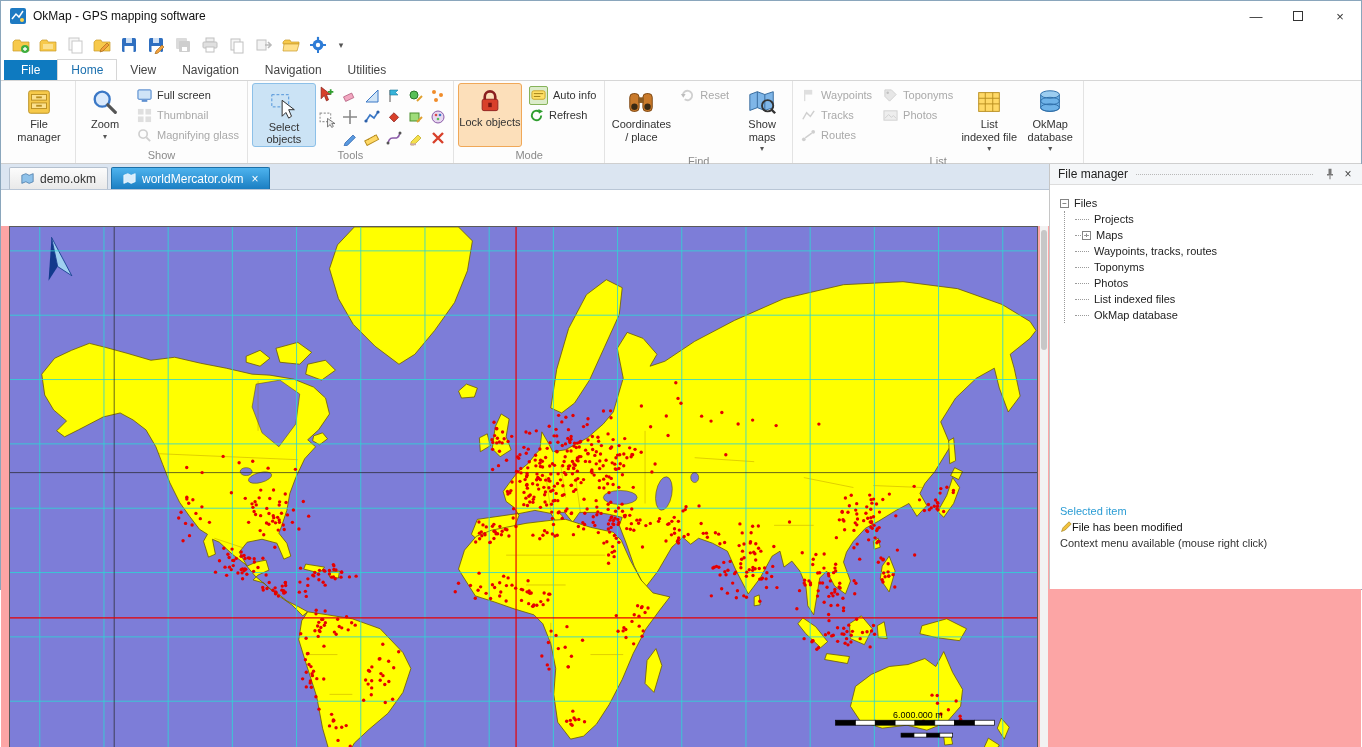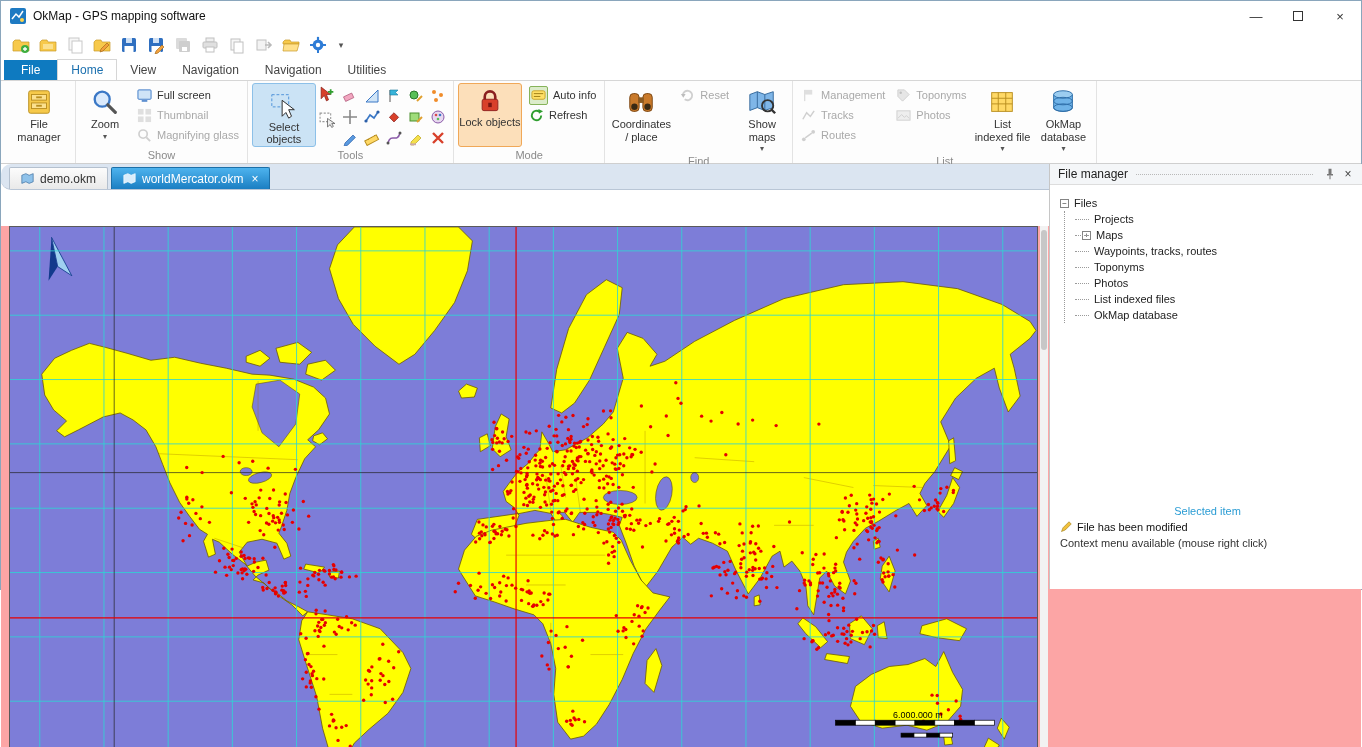--- a/index.html
+++ b/index.html
@@ -41,21 +41,21 @@
   .srow{display:flex;align-items:center;gap:5px;height:20px;padding:0 4px;font-size:11px;white-space:nowrap;border-radius:2px;}
   .srow.dis{color:#a9a9a9;}
   .srow.dis svg{opacity:.45;filter:grayscale(1);}
   .icw{display:inline-flex;align-items:center;justify-content:center;}
   .ic-hl{background:#dcecca;border:1px solid #86b35a;border-radius:2px;padding:1px;}
   .tgrid{display:grid;grid-template-columns:repeat(5,22px);grid-auto-rows:21px;align-items:center;justify-items:center;padding-top:2px;}
   .tcol{display:flex;flex-direction:column;gap:8px;padding-top:3px;align-items:center;}
   .scol{display:flex;flex-direction:column;padding-top:2px;}
 
   
-  .docstrip{height:26px;background:#dbe5f1;display:flex;align-items:flex-end;gap:3px;padding-left:8px;position:relative;border-bottom:1px solid #b9c6d6;border-radius:10px;}
+  .docstrip{height:26px;background:#dbe5f1;display:flex;align-items:flex-end;gap:3px;padding-left:8px;position:relative;border-bottom:1px solid #b9c6d6;}
   .dtab{height:22px;display:flex;align-items:center;gap:6px;padding:0 11px;font-size:12px;border:1px solid #b4c0ce;border-bottom:none;border-radius:2px 2px 0 0;background:linear-gradient(#fcfcfc,#e9e9e9);color:#333;}
   .dtab.active{background:linear-gradient(#4db3ee,#1b7ec2);border-color:#1b6fa8;color:#fff;}
   .dtab .dclose{font-size:12px;line-height:1;color:#fff;padding-left:2px;}
   .strip-chev{position:absolute;right:8px;bottom:5px;font-size:9px;color:#444;}
 
   
   .maprow{position:relative;height:534px;background:#fca5a5;margin-top:36px;}
   #map-svg{position:absolute;left:8px;top:0;width:1029px;height:534px;border:1px solid #5a5a5a;display:block;}
   svg text{font-family:"Liberation Sans","DejaVu Sans",sans-serif;}
   .vscroll{position:absolute;left:1039px;top:0;width:8px;height:534px;background:#f2f2f2;}
@@ -73,22 +73,22 @@
   .phead{height:21px;display:flex;align-items:center;padding:0 6px 0 8px;background:#f4f6f8;border-bottom:1px solid #ddd;font-size:12px;color:#222;}
   .phead .sp{flex:1;border-bottom:1px dotted #b9b9b9;margin:0 8px;height:1px;}
   .pbtn{width:18px;height:18px;display:flex;align-items:center;justify-content:center;color:#444;}
   .tree{padding:10px 0 0 10px;position:relative;}
   .trunk{position:absolute;left:14px;top:26px;height:112px;border-left:1px dotted #9a9a9a;}
   .trow{height:16px;display:flex;align-items:center;gap:5px;font-size:11px;color:#222;position:relative;}
   .trow.child{padding-left:34px;}
   .trow.child::before{content:"";position:absolute;left:15px;top:8px;width:14px;border-top:1px dotted #9a9a9a;}
   .exp{width:9px;height:9px;border:1px solid #848484;background:#fff;font-size:8px;line-height:7px;text-align:center;color:#333;display:inline-block;}
   .pfoot{position:absolute;bottom:40px;left:10px;right:8px;display:flex;flex-direction:column;gap:4px;font-size:11px;}
-  .pfoot .selitem{color:#2a9cd4;text-align:center;}
-  .frow{display:flex;align-items:center;gap:5px;color:#111;}
+  .pfoot .selitem{color:#2a9cd4;}
+  .frow{display:flex;align-items:center;color:#111;}
 </style>
 </head>
 <body>
 
 <div id="app">
 
   <div class="titlebar">
     <span class="icw">
       <svg width="16" height="16" viewBox="0 0 16 16">
           <rect width="16" height="16" rx="2" fill="#1e7ac2"></rect>
@@ -469,21 +469,21 @@
     <div class="rgroup">
       <div class="rgbody">
         <div class="scol">
           <div class="srow dis">
             <span class="icw">
                 <svg width="15" height="15" viewBox="0 0 16 16">
                   <line x1="4" y1="2" x2="4" y2="14" stroke="#999"></line>
                   <path d="M4,2 h8 v5 h-8z" fill="#bbb"></path>
                 </svg>
               </span>
-            <span>Management</span>
+            <span>Waypoints</span>
           </div>
           <div class="srow dis">
             <span class="icw">
                 <svg width="15" height="15" viewBox="0 0 16 16">
                   <path d="M2,12 L6,5 L10,9 L14,3" fill="none" stroke="#999" stroke-width="1.6"></path>
                 </svg>
               </span>
             <span>Tracks</span>
           </div>
           <div class="srow dis">

